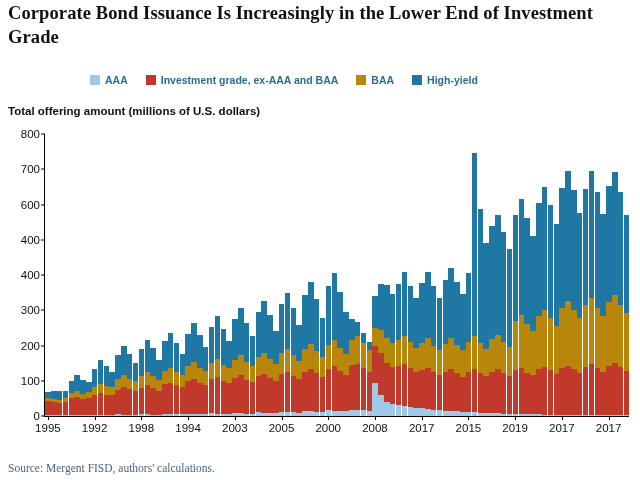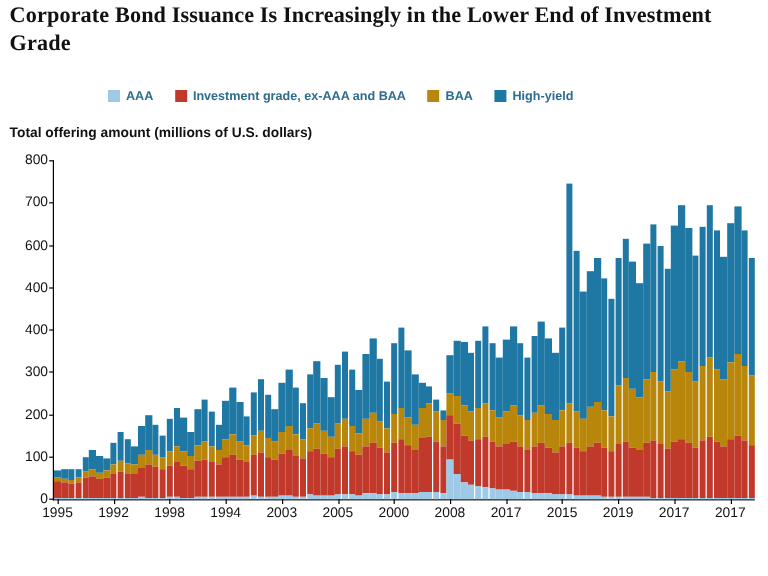--- a/index.html
+++ b/index.html
@@ -810,14 +810,15 @@
       <div class="xtick" style="left: 72.5%;">2015</div>
       <div class="xtickmark" style="left: 72.5%;"></div>
       <div class="xtick" style="left: 80.5%;">2019</div>
       <div class="xtickmark" style="left: 80.5%;"></div>
       <div class="xtick" style="left: 88.5%;">2017</div>
       <div class="xtickmark" style="left: 88.5%;"></div>
       <div class="xtick" style="left: 96.5%;">2017</div>
       <div class="xtickmark" style="left: 96.5%;"></div>
     </div>
 
+  <div class="source">Source: Mergent FISD, authors' calculations.</div>
 
 </div>
 
 </body></html>

